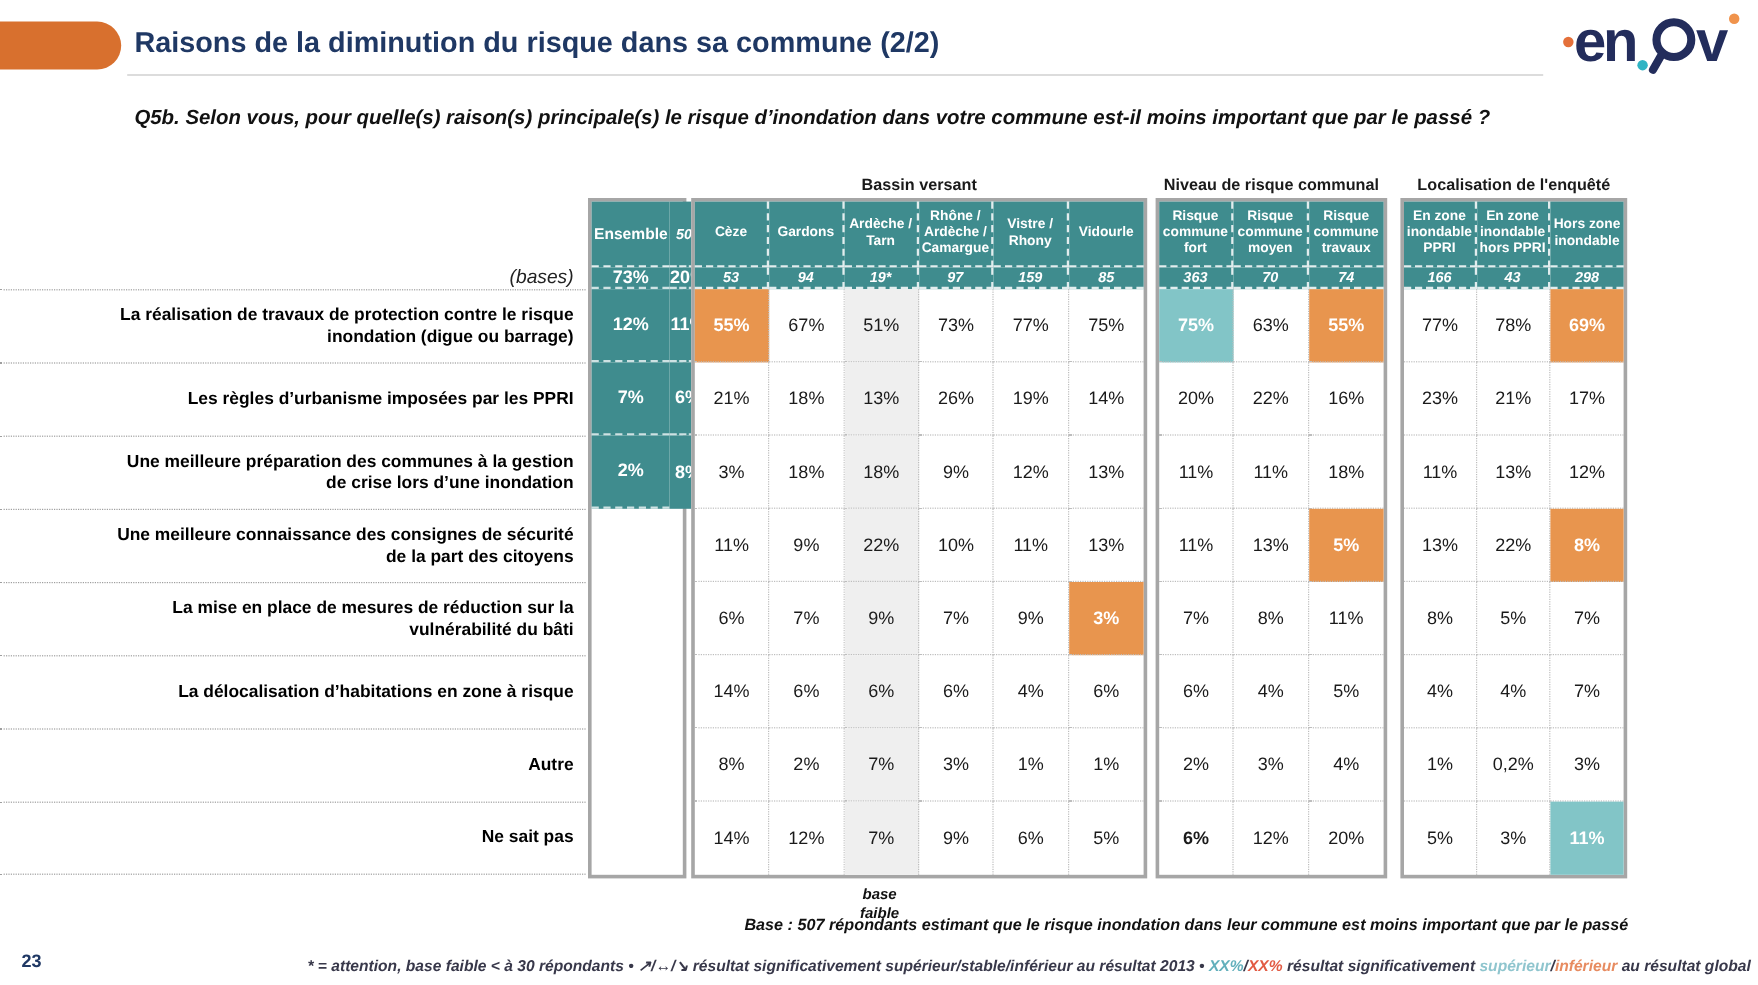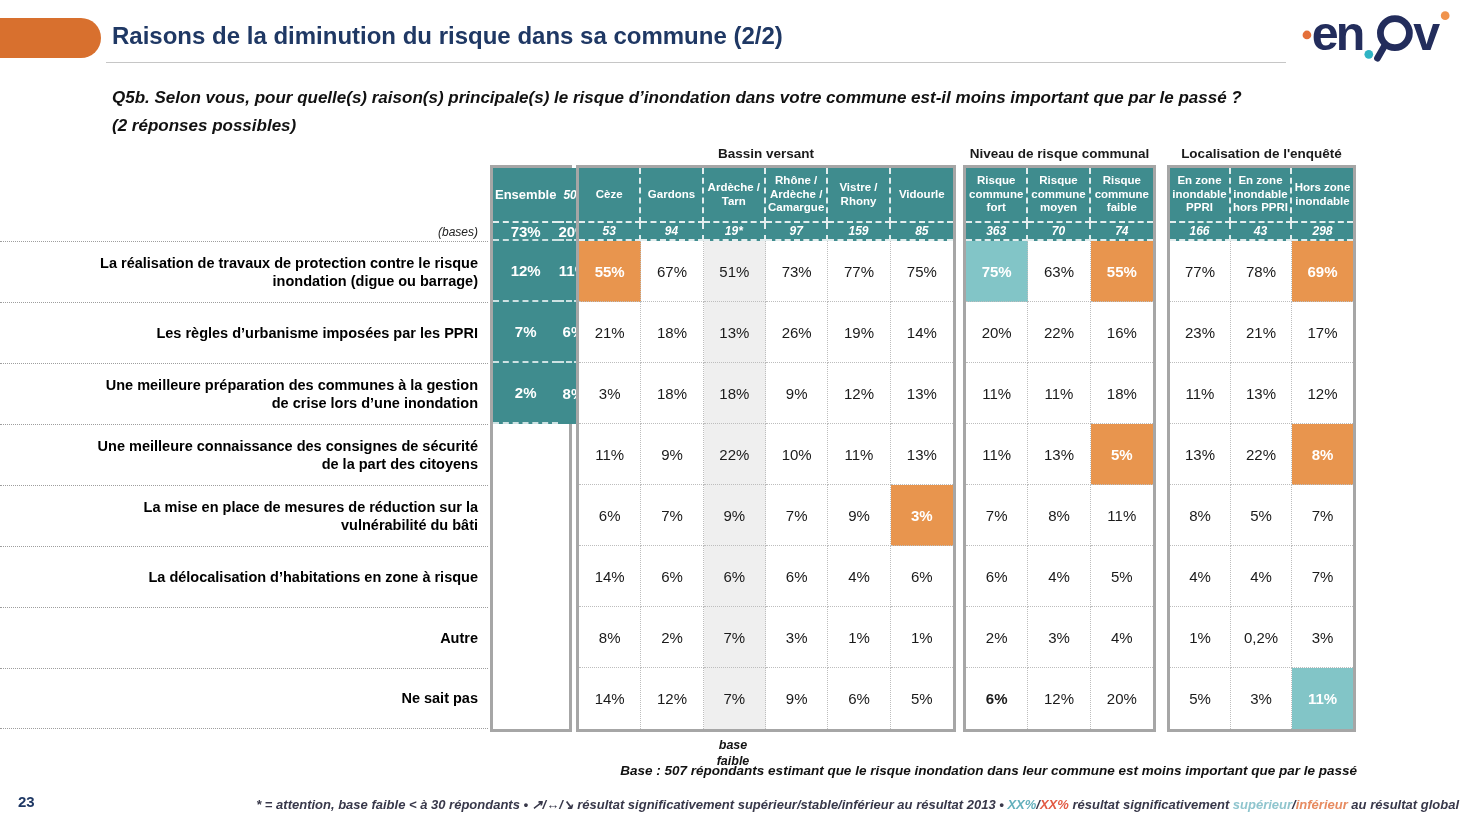--- a/index.html
+++ b/index.html
@@ -12,21 +12,21 @@
            color:#1F3864; }
   .rule { position:absolute; left:106px; top:62px; width:1180px; height:1px; background:#C6C6C6; }
   .logo { position:absolute; right:10px; top:5px; }
 
   .question { position:absolute; left:112px; top:84px; width:1270px;
               font-size:17px; font-weight:bold; font-style:italic; color:#111; line-height:1.65; }
 
   .grp-title { position:absolute; top:146px; font-size:13.5px; font-weight:bold;
                color:#1a1a1a; text-align:center; }
   .bases-label { position:absolute; left:0; top:223px; width:484px; height:18px;
-                 text-align:right; font-style:italic; font-size:12px; color:#222;
+                 text-align:right; font-style:italic; font-size:16px; color:#222;
                  line-height:18px; padding-right:6px; }
 
   .block { position:absolute; top:165px; border:3px solid #A6A6A6; display:grid;
            background:#fff; }
   .hcell { background:#3F8C8E; color:#fff; font-weight:bold; font-size:11.5px;
            display:flex; align-items:center; justify-content:center; text-align:center;
            line-height:1.2; padding:1px 2px;
            border-right:2px dashed rgba(255,255,255,.85);
            border-bottom:2px dashed rgba(255,255,255,.85); }
   .hcell.ens { font-size:13px; }
@@ -83,21 +83,20 @@
     <text x="12" y="47" font-size="50" font-weight="bold" fill="#232D5C" style="letter-spacing:-3px">en</text>
     <circle cx="98" cy="29" r="15" fill="none" stroke="#232D5C" stroke-width="7"></circle>
     <line x1="88" y1="41" x2="80" y2="55" stroke="#232D5C" stroke-width="7" stroke-linecap="round"></line>
     <circle cx="71" cy="51" r="4.5" fill="#2FB4C4"></circle>
     <text x="117" y="47" font-size="50" font-weight="bold" fill="#232D5C">v</text>
     <circle cx="150" cy="11" r="4.5" fill="#F0934C"></circle>
   </svg>
 
   <div class="question">
     <div>Q5b. Selon vous, pour quelle(s) raison(s) principale(s) le risque d’inondation dans votre commune est-il moins important que par le passé ?</div>
-    <div>(2 réponses possibles)</div>
   </div>
 
   <div class="bases-label">(bases)</div>
 
   <div id="table-root">
       <div class="block" style="left: 490px; width: 82px; grid-template-columns: repeat(2, 1fr); grid-template-rows: 55px 18px repeat(8, 61px);">
         <div class="hcell ens lastcol">Ensemble</div>
         <div class="bcell lastcol">507</div>
         <div class="dcell ens lastcol">73%</div>
         <div class="dcell ens lastcol">20%</div>
@@ -166,21 +165,21 @@
         <div class="dcell lastrow">14%</div>
         <div class="dcell lastrow">12%</div>
         <div class="dcell dim lastrow">7%</div>
         <div class="dcell lastrow">9%</div>
         <div class="dcell lastrow">6%</div>
         <div class="dcell lastcol lastrow">5%</div>
       </div>
       <div class="block" style="left: 963px; width: 193px; grid-template-columns: repeat(3, 1fr); grid-template-rows: 55px 18px repeat(8, 61px);">
         <div class="hcell">Risque commune fort</div>
         <div class="hcell">Risque commune moyen</div>
-        <div class="hcell lastcol">Risque commune faible</div>
+        <div class="hcell lastcol">Risque commune travaux</div>
         <div class="bcell">363</div>
         <div class="bcell">70</div>
         <div class="bcell lastcol">74</div>
         <div class="dcell hl-superior">75%</div>
         <div class="dcell">63%</div>
         <div class="dcell hl-inferior lastcol">55%</div>
         <div class="dcell">20%</div>
         <div class="dcell">22%</div>
         <div class="dcell lastcol">16%</div>
         <div class="dcell">11%</div>

